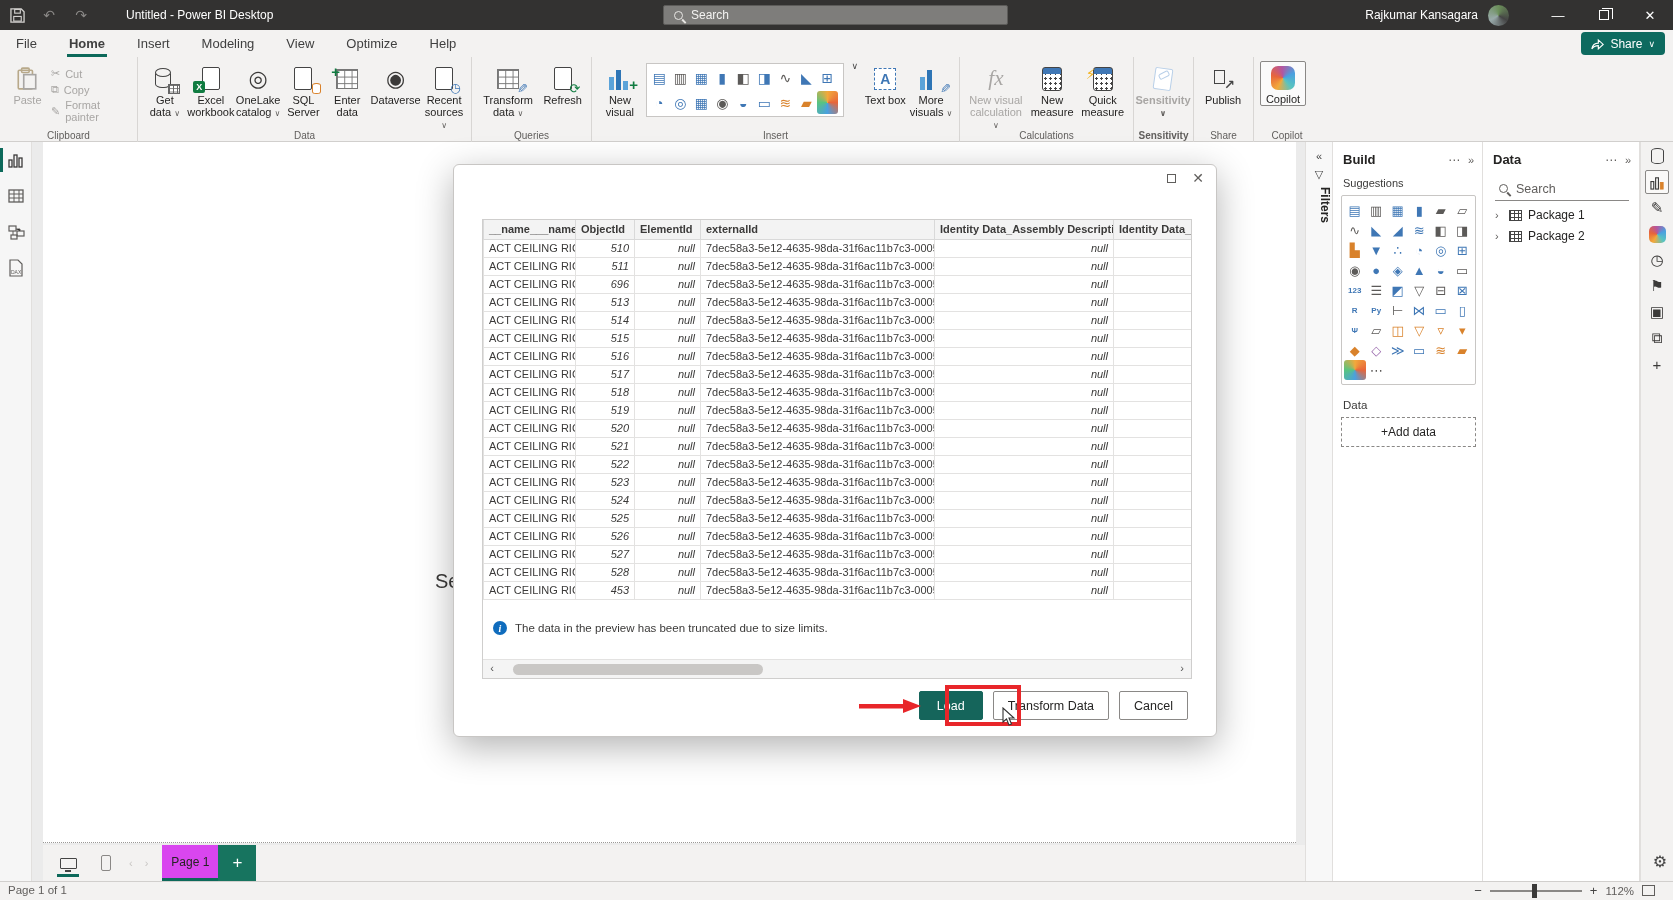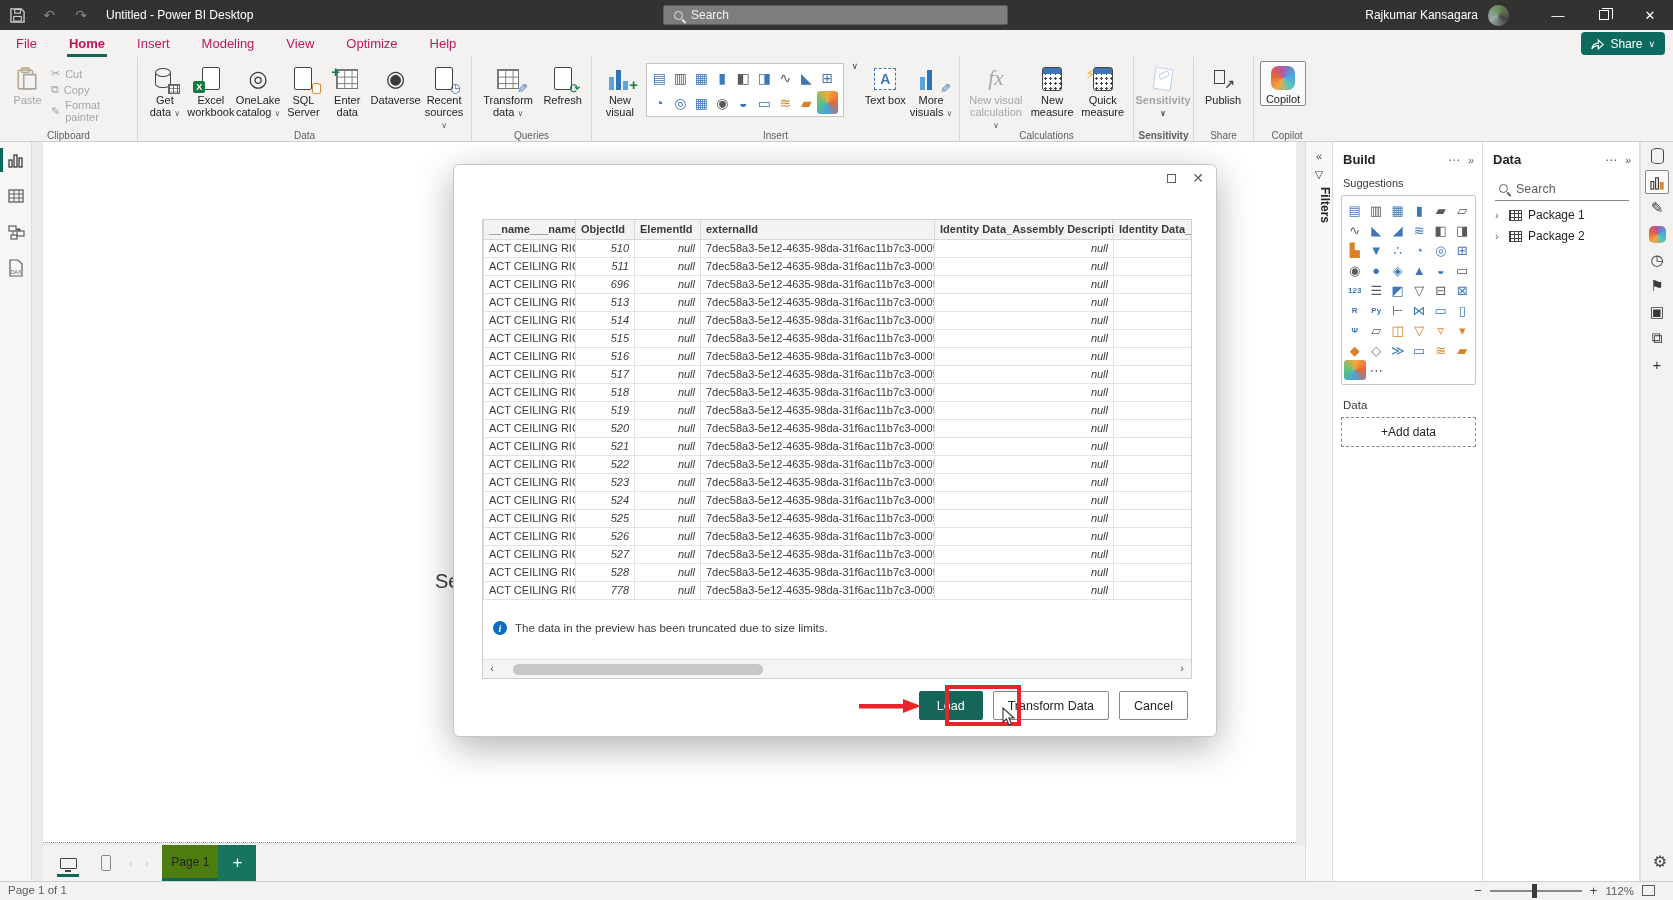--- a/index.html
+++ b/index.html
@@ -3,34 +3,34 @@
 <meta charset="utf-8">
 <style>
   * { margin:0; padding:0; box-sizing:border-box; }
   html,body { width:1673px; height:900px; overflow:hidden; font-family:"Liberation Sans","DejaVu Sans",sans-serif; background:#ebebeb; }
 
   
   #titlebar { position:absolute; left:0; top:0; width:1673px; height:30px; background:#333231; color:#fff; }
   #titlebar .tb-left { position:absolute; left:8px; top:0; height:30px; display:flex; align-items:center; gap:14px; }
   .tb-ico { width:18px; height:18px; display:flex; align-items:center; justify-content:center; color:#d2d0ce; font-size:14px; }
   .tb-ico.dim { color:#8a8886; }
-  #win-title { font-size:12px; color:#ffffff; margin-left:2px; }
+  #win-title { font-size:12px; color:#ffffff; margin-left:22px; }
   #tb-search { position:absolute; left:663px; top:5px; width:345px; height:20px; background:#7e7d7b; border:1px solid #5c5b59; border-radius:2px; display:flex; align-items:center; padding-left:10px; gap:8px; color:#f3f2f1; font-size:12px; }
   .mag { width:9px; height:9px; border:1.5px solid #e8e6e4; border-radius:50%; position:relative; display:inline-block; }
   .mag::after { content:""; position:absolute; width:1.5px; height:5px; background:#e8e6e4; left:8px; top:7px; transform:rotate(-45deg); }
   #tb-right { position:absolute; right:0; top:0; height:30px; display:flex; align-items:center;justify-content:space-between; }
   #user-name { font-size:12px; margin-right:10px; }
   #avatar { width:21px; height:21px; border-radius:50%; background:conic-gradient(#6b8f5a,#444,#9aa,#6b8f5a); margin-right:26px; }
   .winbtn { width:46px; height:30px; display:flex; align-items:center; justify-content:center; color:#fff; font-size:13px; }
   .restore-glyph { width:10px; height:10px; border:1px solid #fff; position:relative; }
   .restore-glyph::before { content:""; position:absolute; left:2px; top:-3px; width:10px; height:10px; border-top:1px solid #fff; border-right:1px solid #fff; }
 
   
   #menubar { position:absolute; left:0; top:30px; width:1673px; height:27px; background:#f3f2f1; display:flex; align-items:center; }
-  .menu-item { font-size:13px; color:#be185d; padding:8px 16px; height:27px; display:flex; align-items:center; position:relative; }
+  .menu-item { font-size:13px; color:#404040; padding:8px 16px; height:27px; display:flex; align-items:center; position:relative; }
   .menu-item.active { font-weight:bold; }
   .menu-item.active::after { content:""; position:absolute; left:14px; right:14px; bottom:0; height:3px; background:#0c695a; }
   #share-btn { position:absolute; right:8px; top:2px; height:23px; background:#0d6a5f; color:#fff; border-radius:4px; font-size:12px; display:flex; align-items:center; gap:6px; padding:0 10px; }
   #share-btn .caret { font-size:9px; }
 
   
   #ribbon { position:absolute; left:0; top:57px; width:1673px; height:85px; background:#f3f2f1; border-bottom:1px solid #d1cfcd; display:flex; }
   .rgroup { height:85px; border-right:1px solid #d8d6d4; position:relative; padding:4px 6px 14px 6px; display:flex; gap:2px; align-items:flex-start; }
   .rgroup-label { position:absolute; bottom:1px; left:0; right:0; text-align:center; font-size:10px; color:#605e5c; }
   .rbtn { width:46px; display:flex; flex-direction:column; align-items:center; gap:2px; padding-top:4px; }
@@ -150,21 +150,21 @@
   #cursor { position:absolute; left:548px; top:542px; pointer-events:none; }
 
   
   #tabs-row { position:absolute; left:43px; top:845px; width:1262px; height:36px; background:#f3f2f1; display:flex; align-items:center; }
   .view-ico { margin-left:14px; position:relative; width:22px; height:24px; display:flex; align-items:center; justify-content:center; }
   .view-ico.active::after { content:""; position:absolute; left:0; right:0; bottom:-2px; height:3px; background:#0c695a; }
   .monitor { width:17px; height:11px; border:1.5px solid #444; border-radius:1px; position:relative; }
   .monitor::after { content:""; position:absolute; left:4px; bottom:-4px; width:6px; height:2px; background:#444; }
   .phone { width:10px; height:16px; border:1.5px solid #8a8886; border-radius:2px; }
   .tab-arrow { color:#c8c6c4; font-size:11px; margin-left:12px; }
-  #page-tab { margin-left:14px; height:36px; background:#4d7c0f; display:flex; align-items:center; justify-content:center; width:56px; font-size:12px; color:#252423; border-bottom:3px solid #0c695a; }
+  #page-tab { margin-left:14px; height:36px; background:#d946ef; display:flex; align-items:center; justify-content:center; width:56px; font-size:12px; color:#252423; border-bottom:3px solid #0c695a; }
   #add-page-tab { width:38px; height:36px; background:#17745f; color:#fff; font-size:17px; display:flex; align-items:center; justify-content:center; }
   #statusbar { position:absolute; left:0; bottom:0; width:1673px; height:19px; background:#f3f2f1; border-top:1px solid #d1cfcd; font-size:11.5px; color:#605e5c; }
   #status-left { position:absolute; left:8px; top:2px; }
   #zoom-controls { position:absolute; right:18px; top:1px; display:flex; align-items:center; gap:8px; }
   #zoom-track { width:92px; height:2px; background:#8a8886; position:relative; }
   #zoom-thumb { position:absolute; left:42px; top:-6px; width:5px; height:14px; background:#3b3a39; }
   .fit-ico { width:13px; height:11px; border:1.5px solid #605e5c; }
   .zoom-sign { font-size:13px; color:#444; }
 </style>
 </head>
@@ -741,21 +741,21 @@
           <tr>
             <td class="c-name">ACT CEILING RIGHT 2</td>
             <td class="c-num">528</td>
             <td class="c-null">null</td>
             <td class="c-ext">7dec58a3-5e12-4635-98da-31f6ac11b7c3-0005db21</td>
             <td class="c-null">null</td>
             <td class="c-last"></td>
           </tr>
           <tr>
             <td class="c-name">ACT CEILING RIGHT 2</td>
-            <td class="c-num">778</td>
+            <td class="c-num">453</td>
             <td class="c-null">null</td>
             <td class="c-ext">7dec58a3-5e12-4635-98da-31f6ac11b7c3-0005db2d</td>
             <td class="c-null">null</td>
             <td class="c-last"></td>
           </tr>
         </tbody>
     </table>
     <div id="info-row">
       <span class="info-ico">i</span>
       <span>The data in the preview has been truncated due to size limits.</span>

